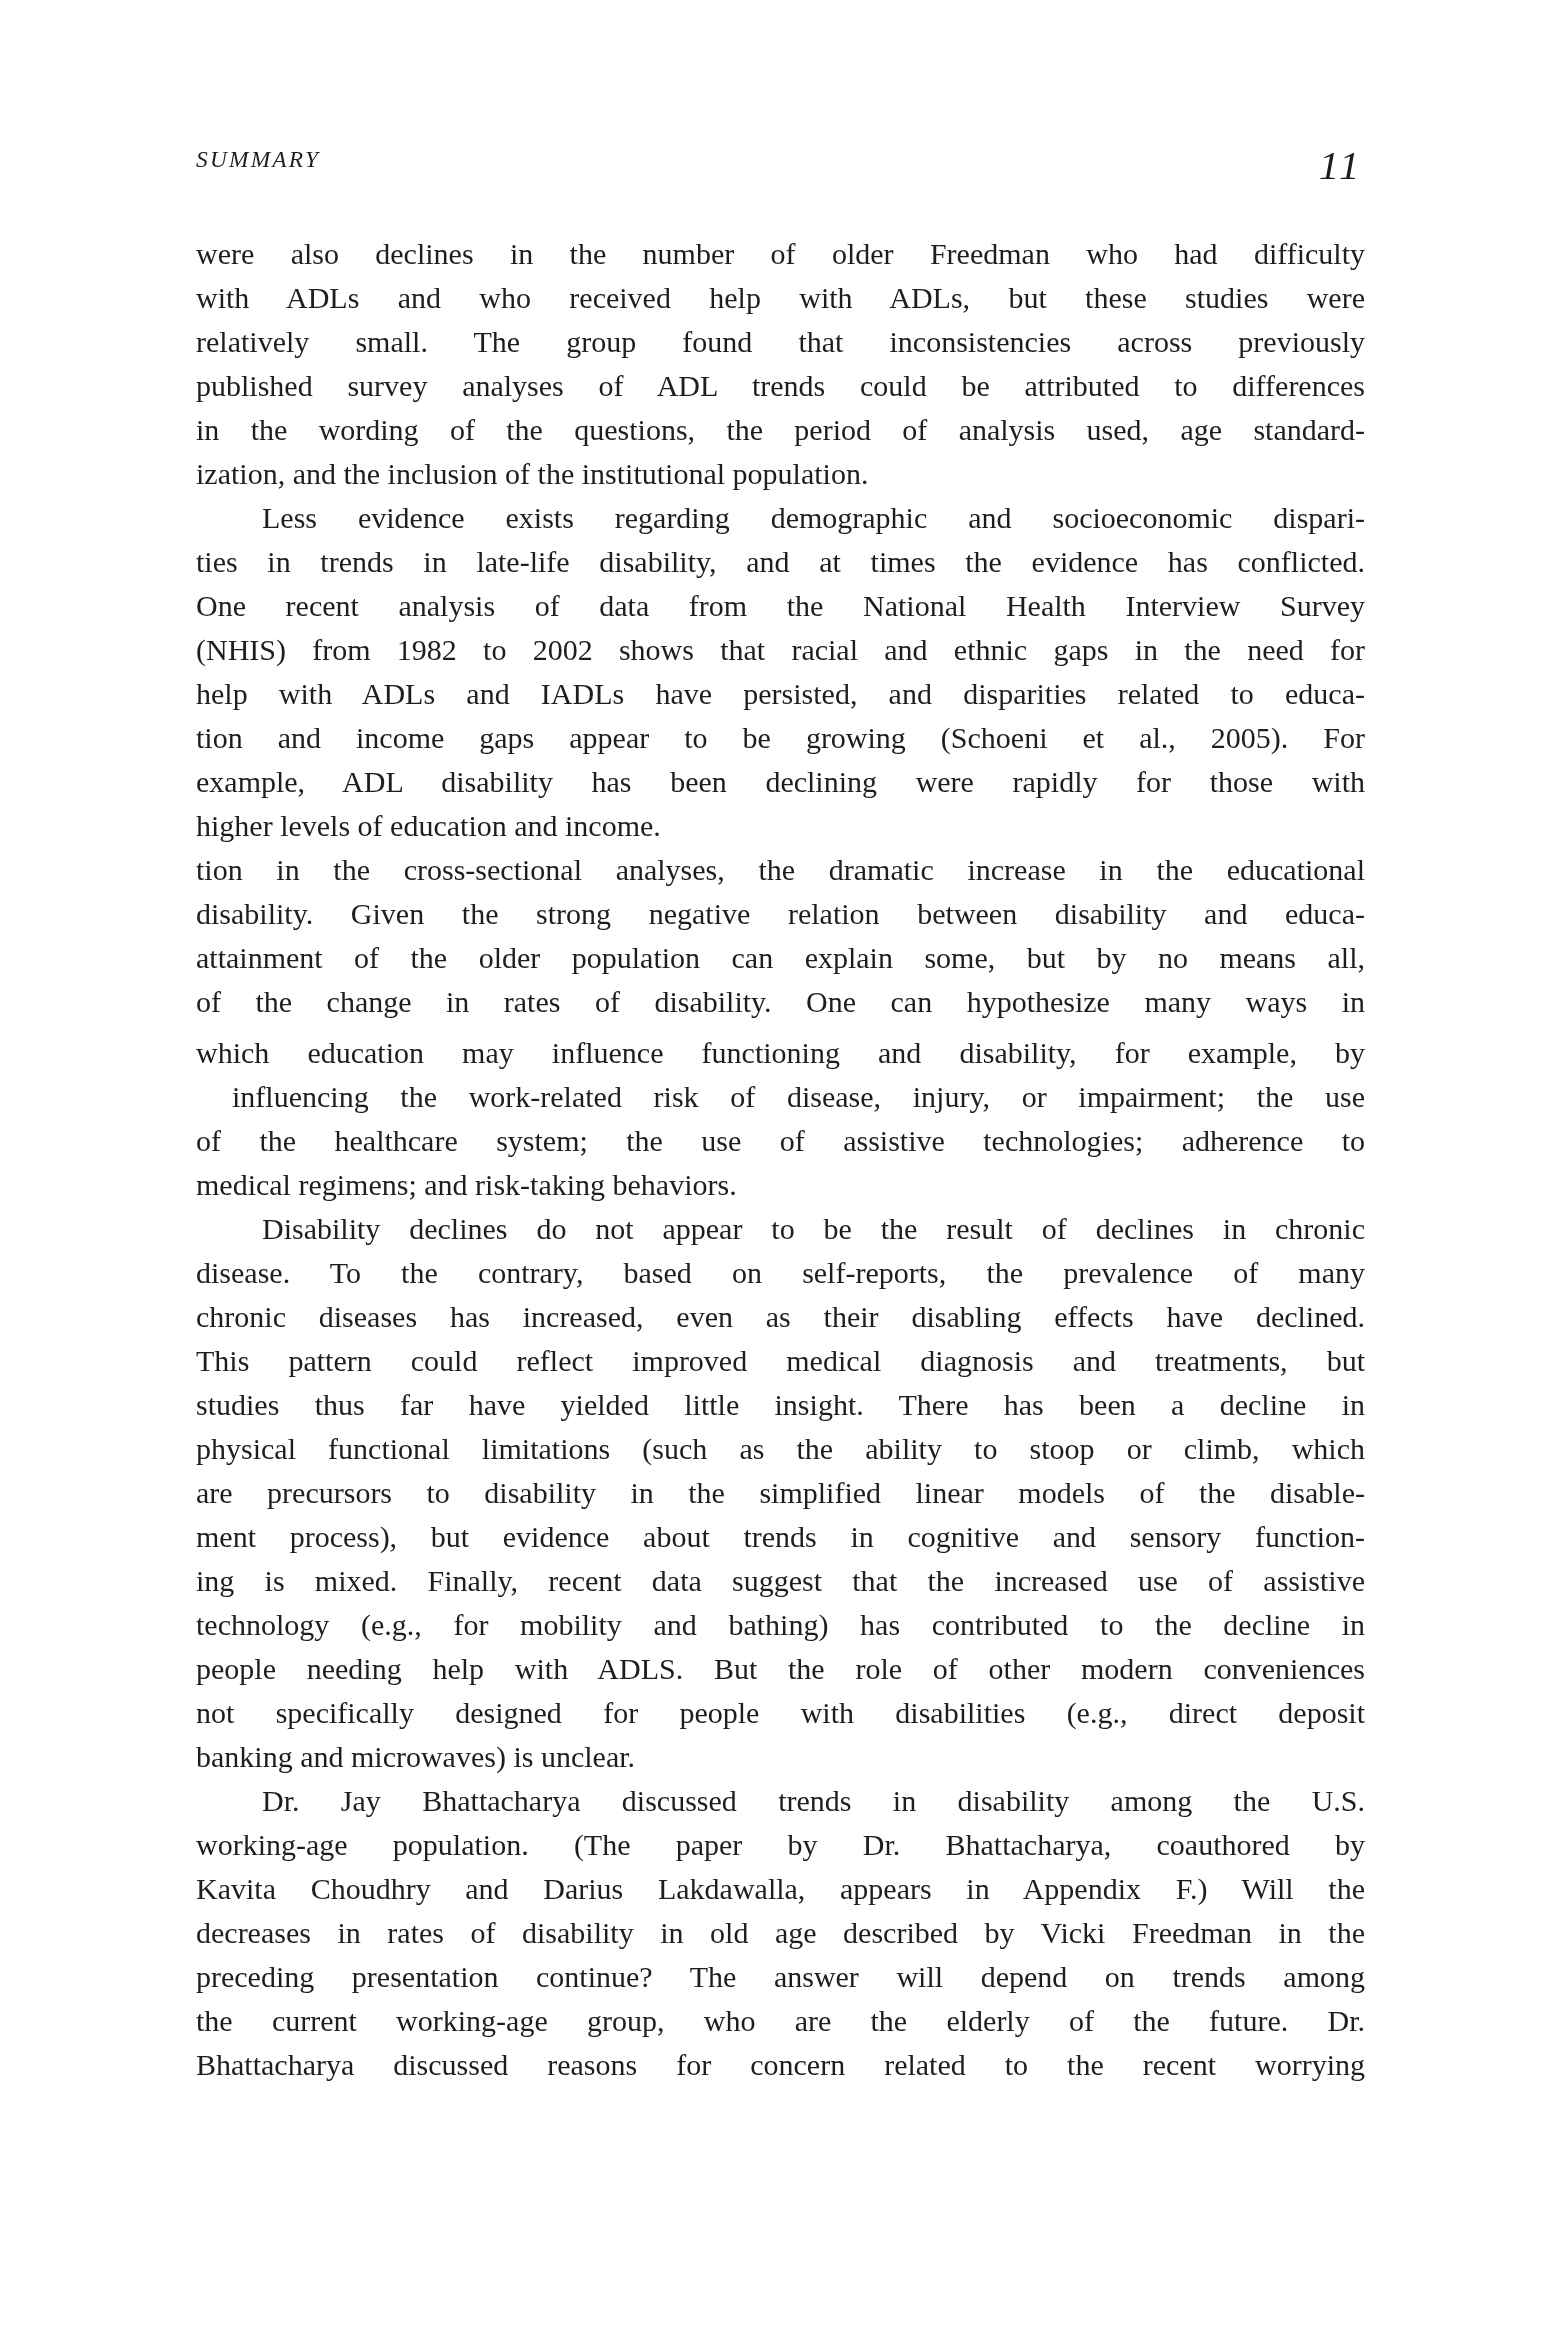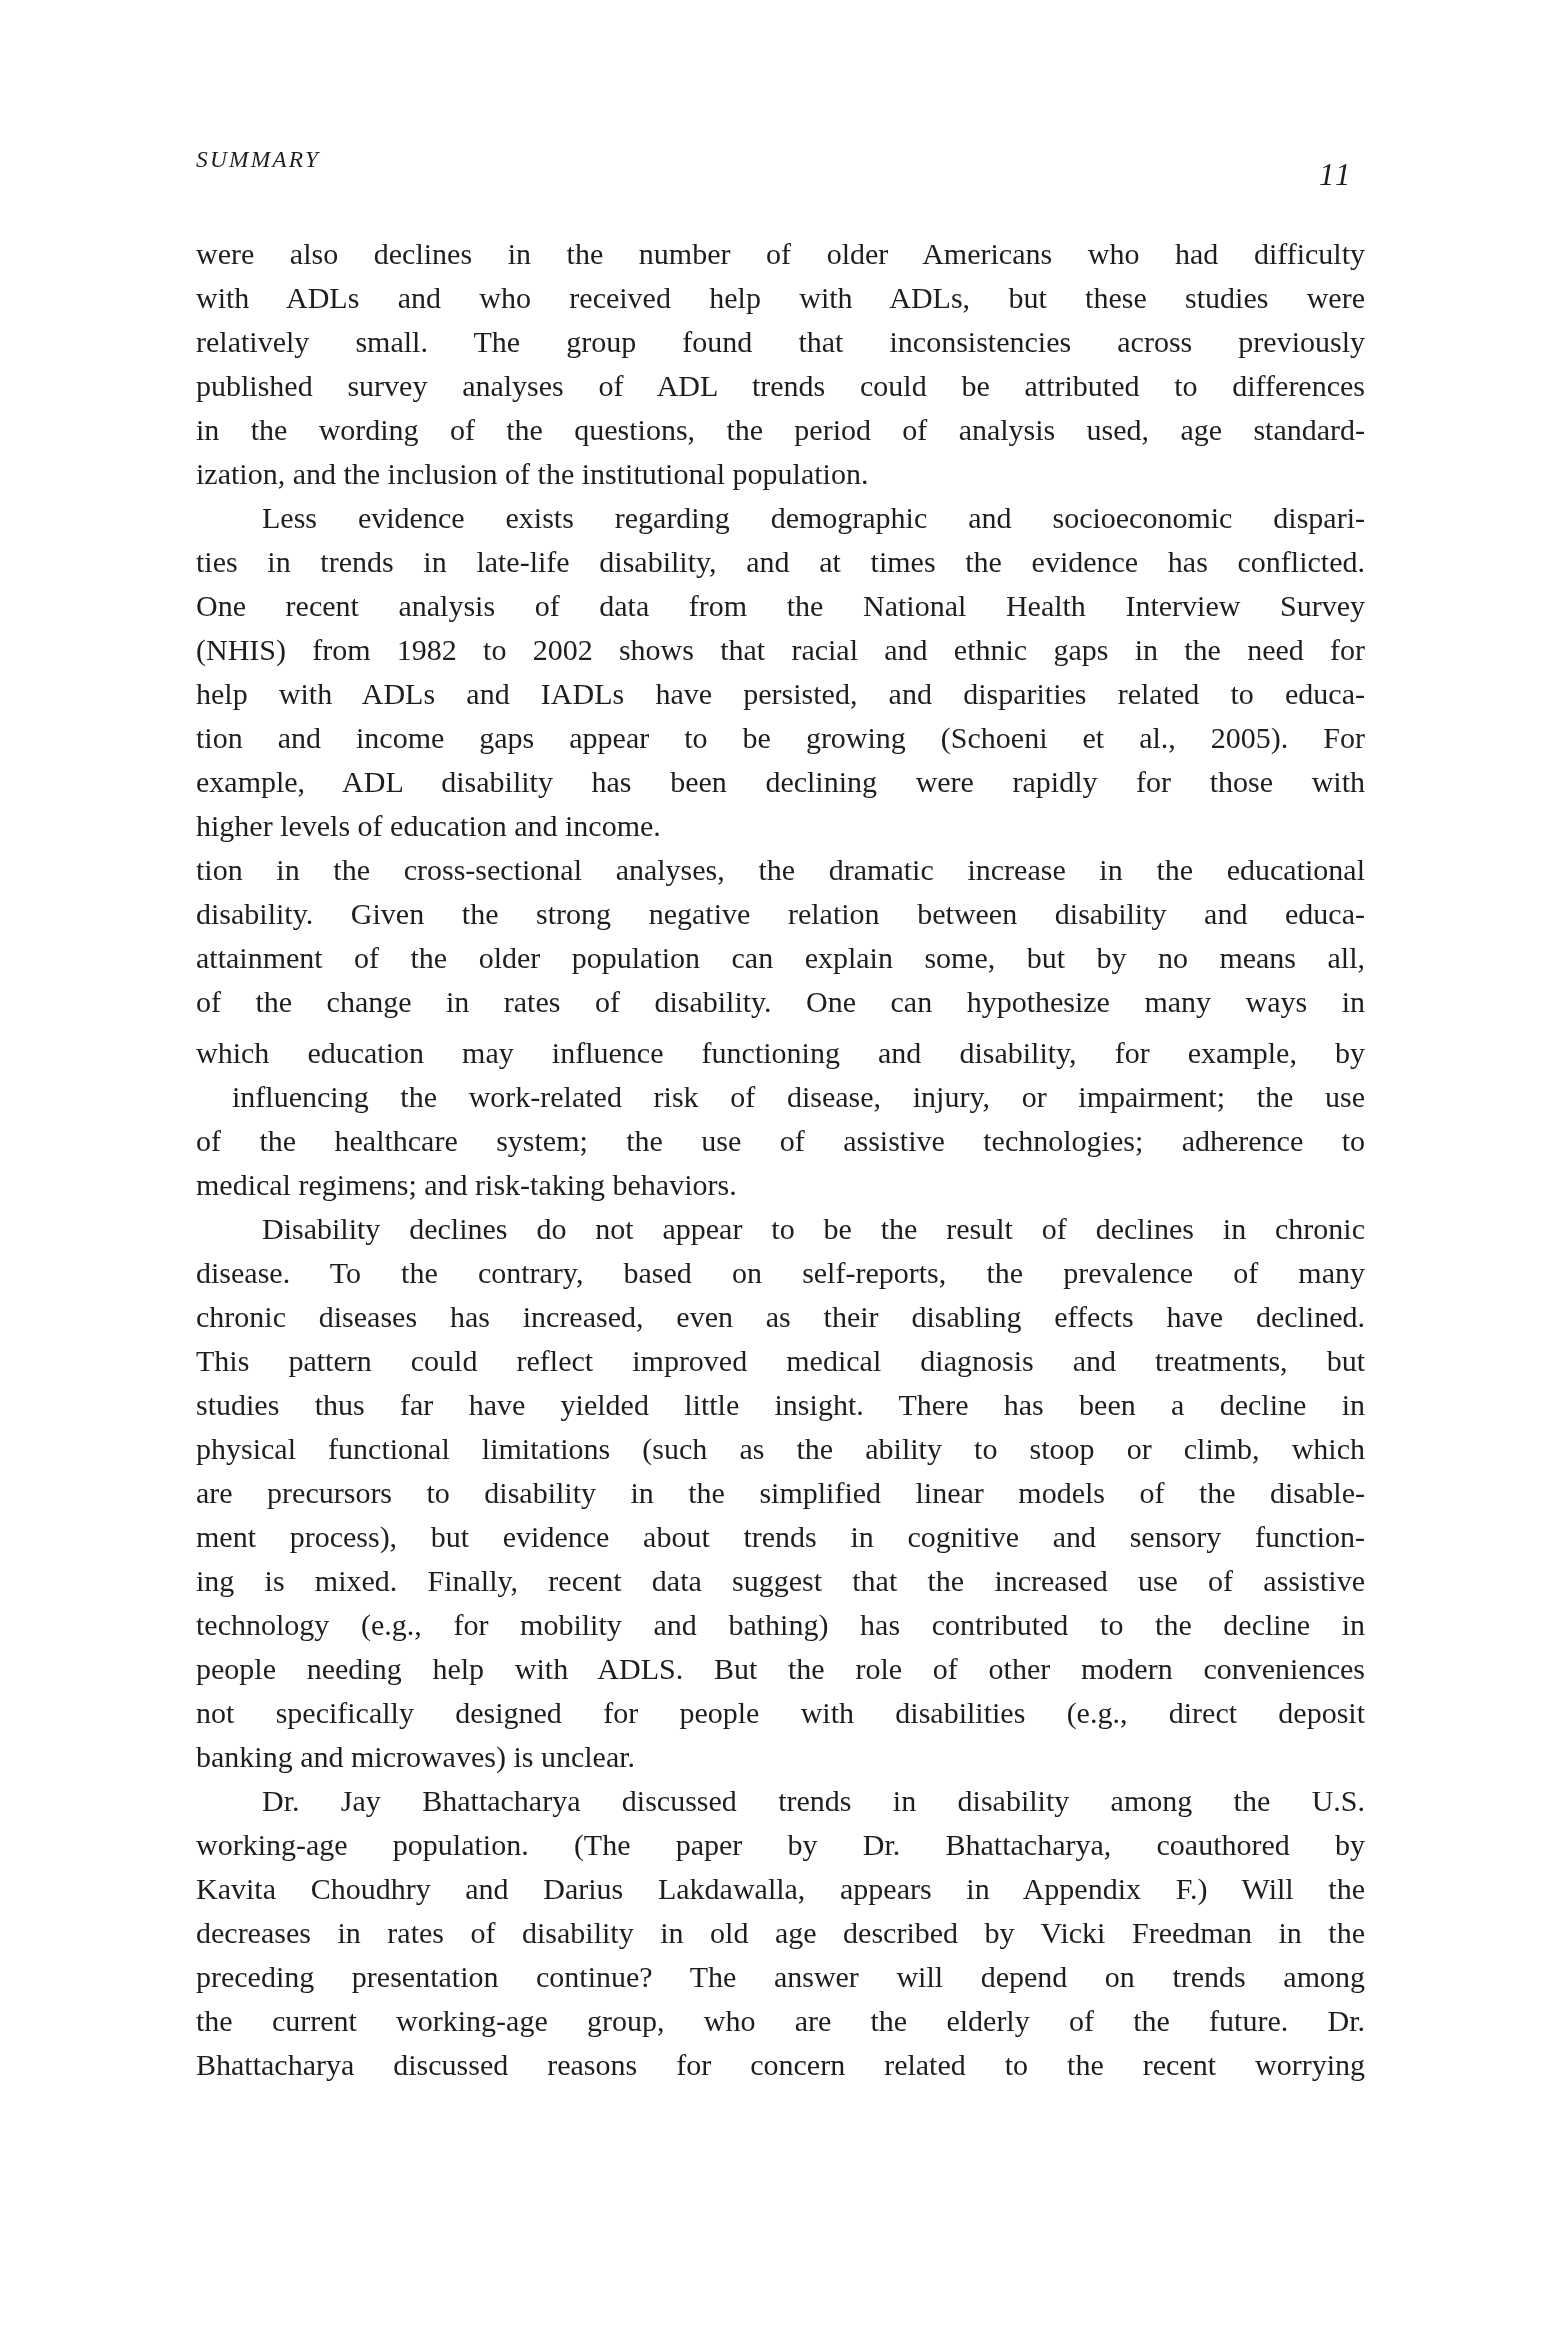--- a/index.html
+++ b/index.html
@@ -1,38 +1,38 @@
 <!DOCTYPE html>
 <html style="font-size:14px"><head>
 <meta charset="utf-8">
 <style>
   html, body { margin: 0; padding: 0; background: #ffffff; }
   body { width: 1561px; height: 2342px; position: relative; overflow: hidden; }
   .page { position: absolute; left: 0; top: 0; width: 1561px; height: 2342px; background: #ffffff; color: #1e1e1e; }
   .running-head { position: absolute; left: 196px; top: 146px; width: 1169px; height: 38px; font-family: "Liberation Serif", serif; font-style: italic; }
   .head-title { position: absolute; left: 0; top: 0; font-size: 23.4px; letter-spacing: 2.2px; }
-  .head-page { position: absolute; right: 12px; top: -5.2px; font-size: 31px; letter-spacing: 2.6px; margin-top: 16px; }
+  .head-page { position: absolute; right: 3px; top: -5.2px; font-size: 41px; letter-spacing: 2.6px; }
   .body-text { position: absolute; left: 196px; top: 232px; width: 1169px; font-family: "Liberation Serif", serif; font-size: 30px; line-height: 44px; }
   .line { display: block; height: 44px; white-space: nowrap; text-align: justify; text-align-last: justify; overflow: visible; }
   .line.last { text-align-last: left; }
   .line.indent { padding-left: 66px; }
   .para { margin: 0; }
 </style>
 </head>
 <body>
 
 <div class="page">
   <div class="running-head">
     <span class="head-title">SUMMARY</span>
     <span class="head-page">11</span>
   </div>
 
   <div class="body-text">
     <div class="para">
-      <span class="line" style="white-space: nowrap;">were also declines in the number of older Americans who had difficulty</span>
+      <span class="line" style="white-space: nowrap;">were also declines in the number of older Freedman who had difficulty</span>
       <span class="line" style="white-space: nowrap;">with ADLs and who received help with ADLs, but these studies were</span>
       <span class="line" style="white-space: nowrap;">relatively small. The group found that inconsistencies across previously</span>
       <span class="line" style="white-space: nowrap;">published survey analyses of ADL trends could be attributed to differences</span>
       <span class="line" style="white-space: nowrap;">in the wording of the questions, the period of analysis used, age standard-</span>
       <span class="line last" style="white-space: nowrap;">ization, and the inclusion of the institutional population.</span>
     </div>
     <div class="para">
       <span class="line indent" style="white-space: nowrap;">Less evidence exists regarding demographic and socioeconomic dispari-</span>
       <span class="line" style="white-space: nowrap;">ties in trends in late-life disability, and at times the evidence has conflicted.</span>
       <span class="line" style="white-space: nowrap;">One recent analysis of data from the National Health Interview Survey</span>

